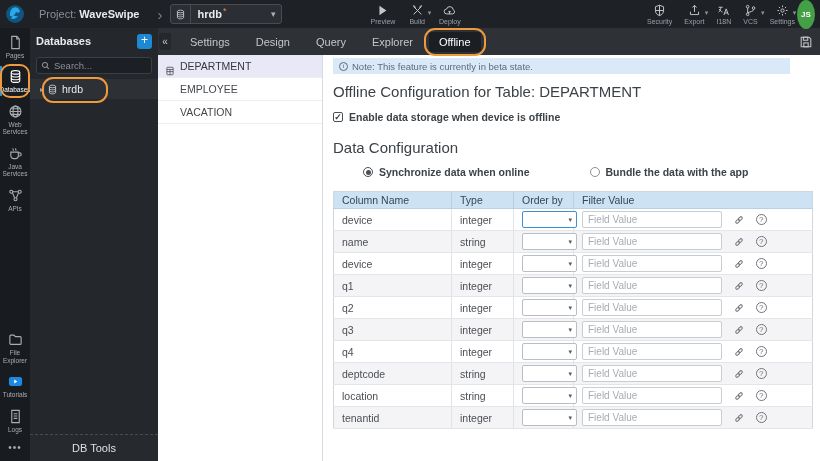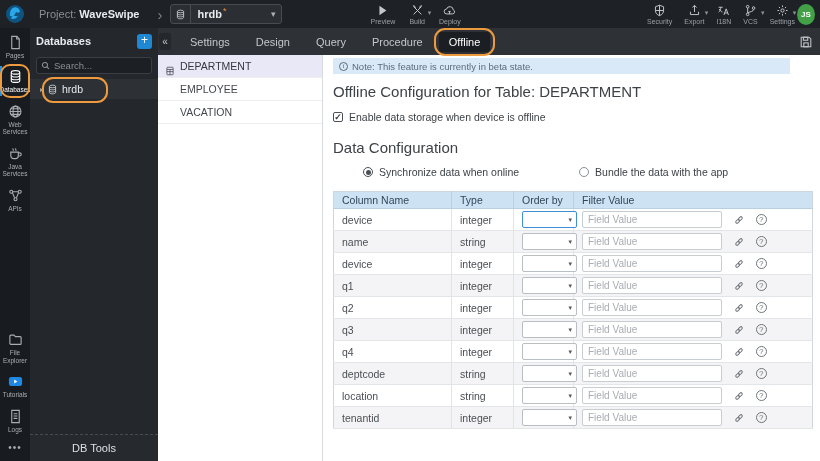--- a/index.html
+++ b/index.html
@@ -24,21 +24,21 @@
   .db-select .dbv { margin-left:6px; font-weight:bold; }
   .db-select .mod { color:#ef8b3a; font-size:9px; margin-left:1px; position:relative; top:-3px; }
   .db-select .caret { margin-left:auto; margin-right:6px; color:#aab0b6; font-size:9px; }
   .tb-actions { display:flex; margin-left:88px; gap:14px; }
   .tb-actions-r { display:flex; margin-left:auto; gap:12px; align-items:center; }
   .tb-act { display:flex; flex-direction:column; align-items:center; color:#c3c7cb; cursor:pointer; }
   .tb-act .aic { width:14px; height:13px; display:flex; align-items:center; justify-content:center; position:relative; }
   .tb-act .aic svg { width:13px; height:13px; }
   .tb-act .acaret { position:absolute; right:-7px; bottom:0; font-size:7px; color:#8a9097; }
   .tb-act .albl { font-size:7px; color:#9aa0a6; margin-top:1px; white-space:nowrap; }
-  .avatar { width:18px; height:21px; border-radius:50%; background:#43a047; color:#fff;
+  .avatar { width:18px; height:29px; border-radius:50%; background:#43a047; color:#fff;
     font-size:8px; font-weight:bold; display:flex; align-items:center; justify-content:center;
     margin:0 5px 0 2px; flex:0 0 auto; }
 
   
   #rail { position:absolute; left:0; top:28px; width:30px; bottom:0; background:#181b1f;
     display:flex; flex-direction:column; align-items:center; z-index:4; }
   .rail-item { width:30px; padding:4px 0 3px; margin-top:3px; display:flex; flex-direction:column;
     align-items:center; color:#a9adb2; position:relative; cursor:pointer; }
   .rail-item .ric { width:15px; height:15px; }
   .rail-item .ric svg { width:15px; height:15px; }
@@ -106,21 +106,21 @@
     align-items:center; padding:0 6px; font-size:9.5px; color:#5d6b79; }
   .info-icon { width:9px; height:9px; border:1px solid #5d6b79; border-radius:50%; font-size:7px;
     line-height:7px; text-align:center; margin-right:4px; flex:0 0 auto; font-style:italic;
     font-family:"Liberation Serif",serif; }
   .h1 { margin:9px 0 0 9px; font-size:15px; color:#3d4247; font-weight:400; }
   .cbrow { margin:11px 0 0 9px; display:flex; align-items:center; }
   .cb { width:10px; height:10px; border:1.5px solid #4a4f54; border-radius:2px; margin-right:6px;
     display:flex; align-items:center; justify-content:center; font-size:9px; color:#34383d;
     cursor:pointer; }
   .cb.checked::after { content:"✓"; font-weight:bold; }
-  .cbrow .lbl, .radio-opt .lbl { font-size:10.5px; font-weight:normal; color:#3d4247; }
+  .cbrow .lbl, .radio-opt .lbl { font-size:10.5px; font-weight:bold; color:#3d4247; }
   .h2 { margin:16px 0 0 9px; font-size:15px; color:#3d4247; font-weight:400; }
   .radiorow { margin:10px 0 0 9px; display:flex; gap:30px; }
   .radio-opt { display:flex; align-items:center; cursor:pointer;margin-left:30px; }
   .rd { width:10px; height:10px; border:1.5px solid #8a9097; border-radius:50%; margin-right:6px;
     display:flex; align-items:center; justify-content:center; }
   .radio-opt.selected .rd { border-color:#4a4f54; }
   .radio-opt.selected .rd::after { content:""; width:5px; height:5px; border-radius:50%; background:#4a4f54; }
 
   
   #cfgtable { margin:13px 0 0 9px; border-collapse:collapse; width:479px; table-layout:fixed;
@@ -357,21 +357,21 @@
   <div class="dbp-fill"></div>
   <div class="dbp-foot">DB Tools</div>
 </div>
 
 <div id="tabstrip">
   <span class="collapse-btn">«</span>
   <div id="tabs" style="display:flex;align-items:center;">
       <div class="tab"><span class="tlb">Settings</span></div>
       <div class="tab"><span class="tlb">Design</span></div>
       <div class="tab"><span class="tlb">Query</span></div>
-      <div class="tab"><span class="tlb">Procedure</span></div>
+      <div class="tab"><span class="tlb">Explorer</span></div>
       <div class="tab active"><span class="tlb">Offline</span><span class="annotation"></span></div>
     </div>
   <span class="save-btn">
     <svg viewBox="0 0 16 16" fill="none" stroke="currentColor" stroke-width="1.2">
       <path d="M2.5 2.5h9l2 2v9h-11z"></path>
         <rect x="5" y="2.5" width="5" height="3.5"></rect>
       <rect x="5.5" y="9" width="5" height="4.5"></rect>
       </svg>
   </span>
 </div>

